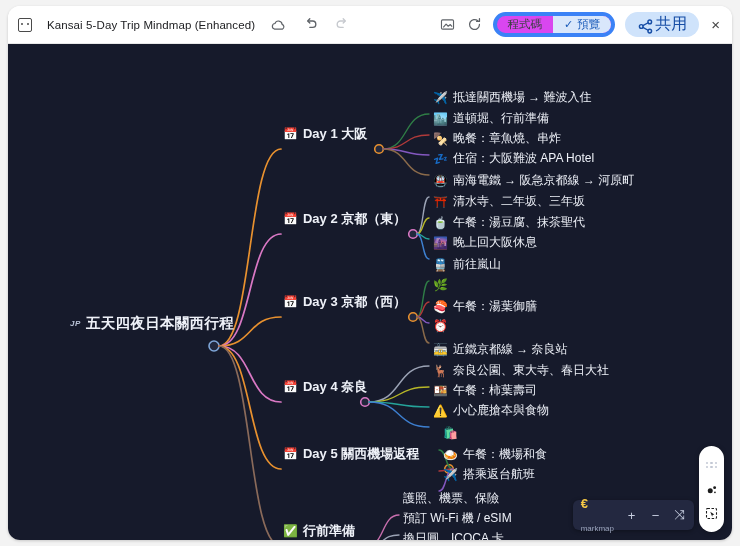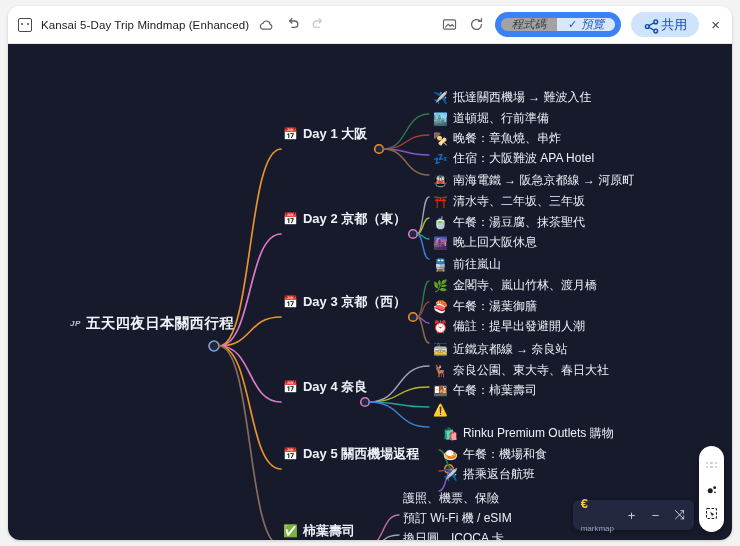--- a/index.html
+++ b/index.html
@@ -28,21 +28,21 @@
   
   .toolbar {
     height: 38px;
     flex: 0 0 38px;
     background: #ffffff;
     display: flex;
     align-items: center;
     padding: 0 10px 0 10px;
     border-bottom: 1px solid #e8e8e8;
   }
-  .tb-left { display: flex; align-items: center; gap: 9px; }
+  .tb-left { display: flex; align-items: center; gap: 15px; }
   .tb-right { display: flex; align-items: center; gap: 10px; margin-left: auto; }
   .doc-icon {
     width: 14px; height: 14px;
     border: 1.4px solid #4a4a4a;
     border-radius: 2px;
     position: relative;
   }
   .doc-icon::before, .doc-icon::after {
     content: ""; position: absolute; top: 4.2px;
     width: 2.4px; height: 2.4px; background: #4a4a4a; border-radius: 50%;
@@ -50,42 +50,41 @@
   .doc-icon::before { left: 2px; }
   .doc-icon::after  { right: 2px; }
   .doc-title {
     font-size: 11.5px; color: #202124; letter-spacing: 0.1px; white-space: nowrap;
   }
   .ic { width: 17px; height: 17px; display: inline-block; }
   .ic svg { display: block; width: 17px; height: 17px; }
   .btn-icon { cursor: default; display: flex; align-items: center; justify-content: center; }
   .seg {
     display: flex; align-items: center;
-    border: 6px solid #3b82f6;
+    border: 4px solid #3b82f6;
     border-radius: 14px;
     height: 25px;
     overflow: hidden;
-    background: #a3a3a3;
-    font-style: italic;
+    background: #d946ef;
   }
   .seg-item {
     font-size: 11.5px; padding: 0 11px; height: 100%;
     display: flex; align-items: center; gap: 4px;
     color: #3c4043;
   }
   .seg-item.active {
     background: #d9e7fb;
     color: #1658b8;
   }
   .seg-check { font-size: 11px; color: #1658b8; }
   .share-btn {
     display: flex; align-items: center; gap: 5px;
     background: #cfe3fb; color: #174ea6;
     border-radius: 14px; height: 25px; padding: 0 12px;
-    font-size: 13px;
+    font-size: 16px;
   }
   .close-x { font-size: 15px; color: #444; line-height: 1; padding: 0 2px; }
   
   .canvas {
     position: relative;
     flex: 1 1 auto;
     background: #161a2b;
     overflow: hidden;
   }
   svg.links { position: absolute; inset: 0; width: 100%; height: 100%; }
@@ -323,68 +322,66 @@
           <div class="node lvl1" style="left: 275px; top: 258px;">
             <span class="emo">📅</span>
             <span>Day 3 京都（西）</span>
           </div>
           <div class="node lvl2" style="left: 425px; top: 220px;">
             <span class="emo">🚆</span>
             <span>前往嵐山</span>
           </div>
           <div class="node lvl2" style="left: 425px; top: 241px;">
             <span class="emo">🌿</span>
-            <span>金閣寺、嵐山竹林、渡月橋</span>
           </div>
           <div class="node lvl2" style="left: 425px; top: 262px;">
             <span class="emo">🍣</span>
             <span>午餐：湯葉御膳</span>
           </div>
           <div class="node lvl2" style="left: 425px; top: 282px;">
             <span class="emo">⏰</span>
-            <span>備註：提早出發避開人潮</span>
           </div>
           <div class="node lvl1" style="left: 275px; top: 343px;">
             <span class="emo">📅</span>
             <span>Day 4 奈良</span>
           </div>
           <div class="node lvl2" style="left: 425px; top: 305px;">
             <span class="emo">🚋</span>
             <span>近鐵京都線 → 奈良站</span>
           </div>
           <div class="node lvl2" style="left: 425px; top: 326px;">
             <span class="emo">🦌</span>
             <span>奈良公園、東大寺、春日大社</span>
           </div>
           <div class="node lvl2" style="left: 425px; top: 346px;">
             <span class="emo">🍱</span>
             <span>午餐：柿葉壽司</span>
           </div>
           <div class="node lvl2" style="left: 425px; top: 366px;">
             <span class="emo">⚠️</span>
+            <span>小心鹿搶夲與食物</span>
           </div>
           <div class="node lvl1" style="left: 275px; top: 410px;">
             <span class="emo">📅</span>
             <span>Day 5 關西機場返程</span>
           </div>
           <div class="node lvl2" style="left: 435px; top: 389px;">
             <span class="emo">🛍️</span>
-            <span>Rinku Premium Outlets 購物</span>
           </div>
           <div class="node lvl2" style="left: 435px; top: 410px;">
             <span class="emo">🍛</span>
             <span>午餐：機場和食</span>
           </div>
           <div class="node lvl2" style="left: 435px; top: 430px;">
             <span class="emo">✈️</span>
             <span>搭乘返台航班</span>
           </div>
           <div class="node lvl1" style="left: 275px; top: 487px;">
             <span class="emo">✅</span>
-            <span>柿葉壽司</span>
+            <span>行前準備</span>
           </div>
           <div class="node lvl2" style="left: 395px; top: 454px;">
             <span>護照、機票、保險</span>
           </div>
           <div class="node lvl2" style="left: 395px; top: 474px;">
             <span>預訂 Wi-Fi 機 / eSIM</span>
           </div>
           <div class="node lvl2" style="left: 395px; top: 494px;">
             <span>換日圓、ICOCA 卡</span>
           </div>

